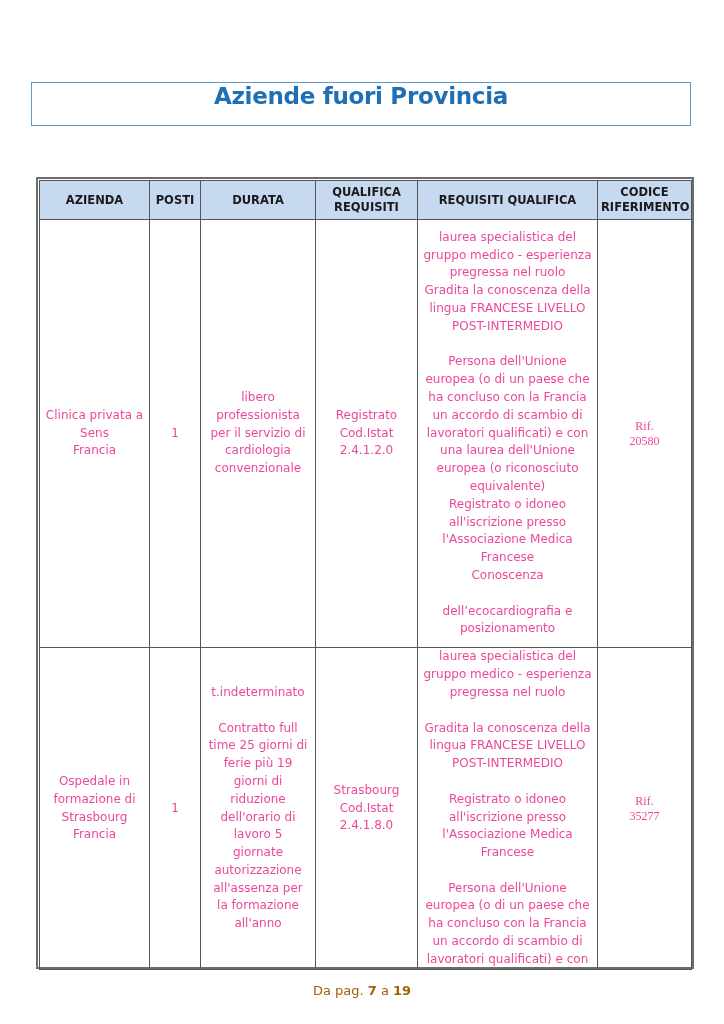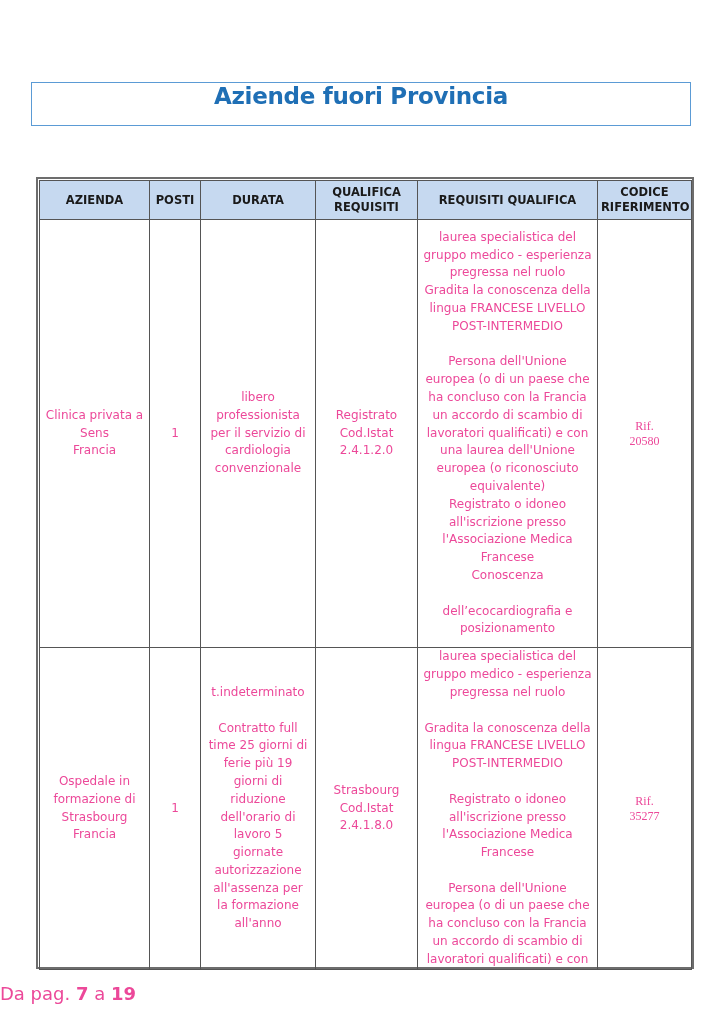--- a/index.html
+++ b/index.html
@@ -31,22 +31,22 @@
   }
   table.offers td { color: #ec4899; }
   td.req { vertical-align: top; }
   td.ref { font-family: Liberation Serif, serif; font-size: 12px; line-height: 15px; }
   .gap { height: 17.8px; }
   tr.row1 td { height: 427px; }
   tr.row2 td { height: 321px; }
   .line { display: block; white-space: nowrap; }
 
   .footer {
-    position: absolute; left: 0; top: 983px; width: 724px; text-align: left;
-    font-family: "DejaVu Sans", sans-serif; font-size: 18px; color: #ec4899;
+    position: absolute; left: 0; top: 983px; width: 724px; text-align: center;
+    font-family: "DejaVu Sans", sans-serif; font-size: 13px; color: #a16207;
   }
   .footer b { font-weight: bold; }
 </style>
 </head>
 <body>
 
 <div class="title-box">
   <span class="title-text">Aziende fuori Provincia</span>
 </div>
 

